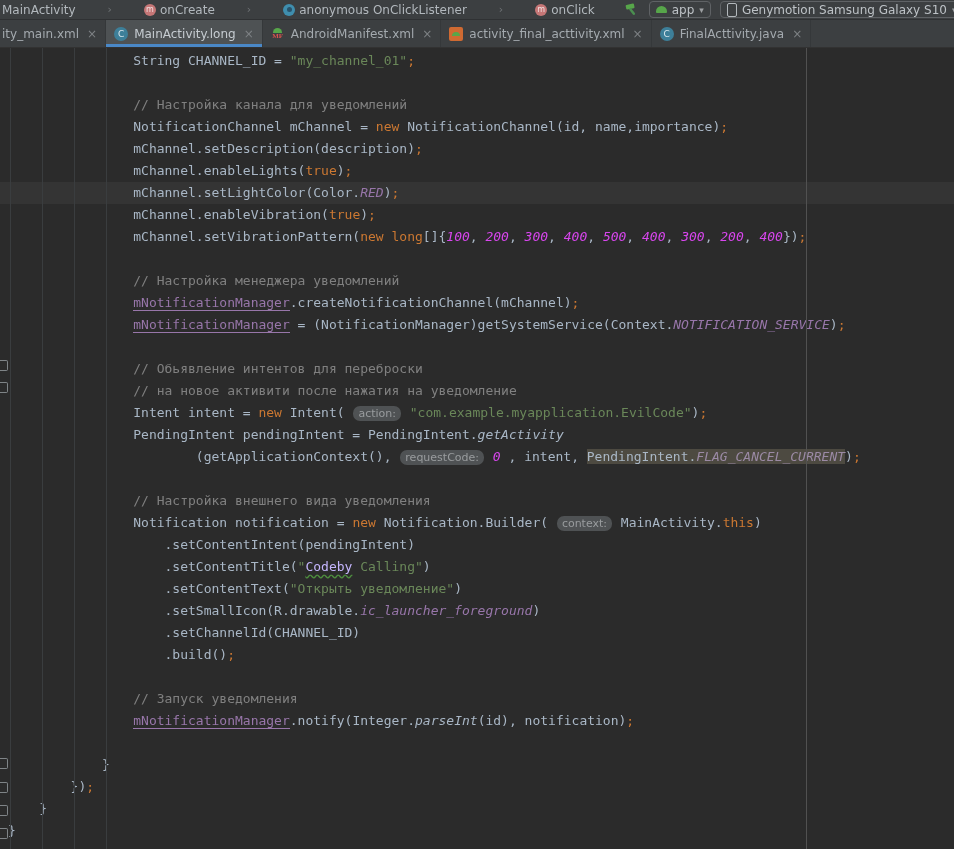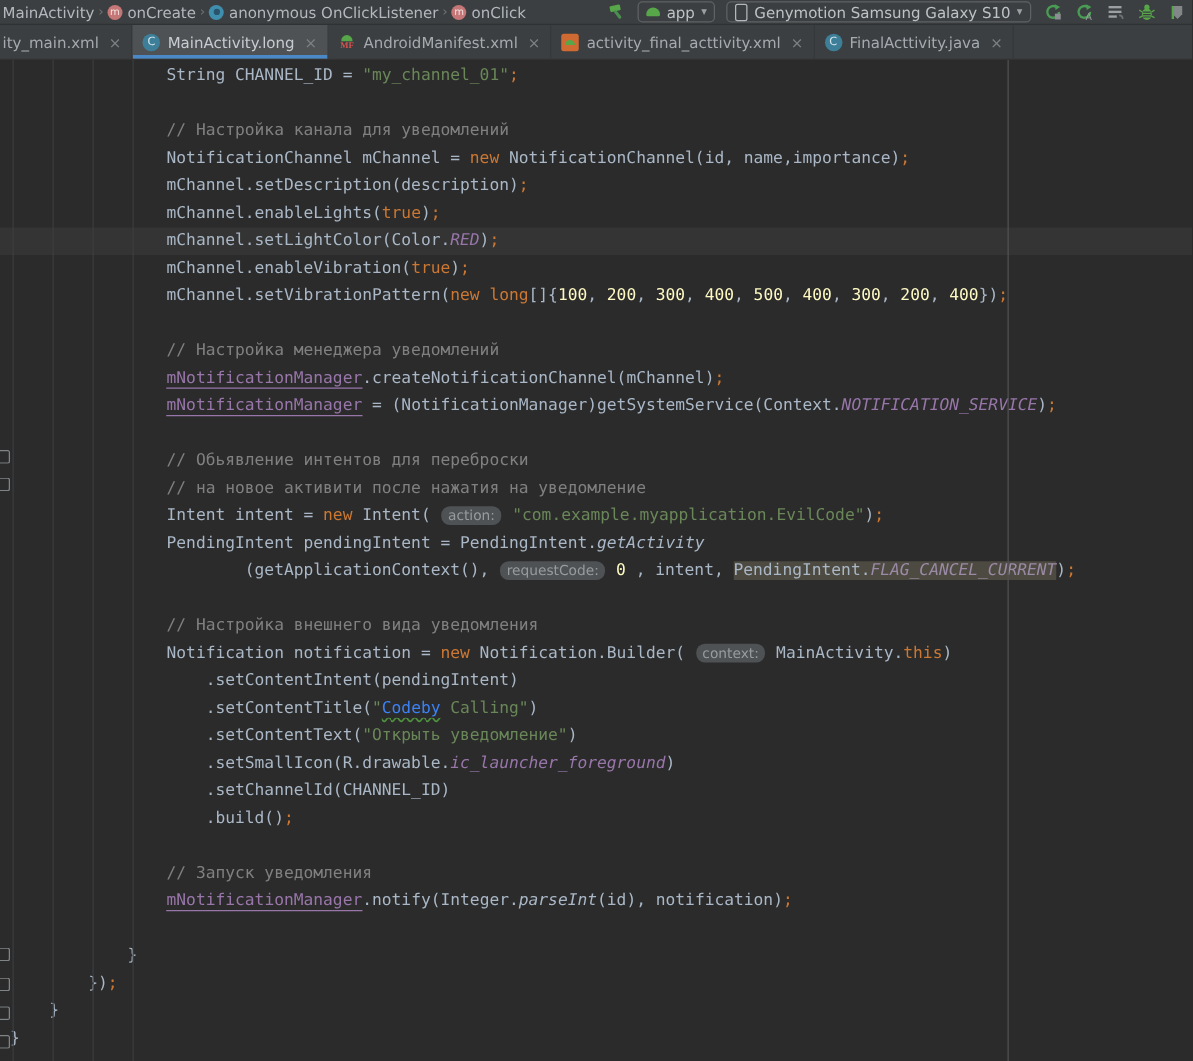--- a/index.html
+++ b/index.html
@@ -1,19 +1,19 @@
 <!DOCTYPE html>
 <html><head>
 <meta charset="utf-8">
 <style>
   html,body{margin:0;padding:0;background:#2b2b2b;width:954px;height:849px;overflow:hidden;
     font-family:"DejaVu Sans","Liberation Sans",sans-serif;}
   
   .navbar{height:19px;background:#3c3f41;display:flex;align-items:center;padding:0 4px 0 2px;
-    border-bottom:1px solid #2f3133;font-size:12px;color:#b2b8bd;white-space:nowrap;}
+    border-bottom:1px solid #2f3133;font-size:12px;color:#b2b8bd;white-space:nowrap;gap:29px;}
   .crumb{display:flex;align-items:center;gap:4px;cursor:default;}
   .crumb-sep{color:#6f7376;margin:0 3px;font-size:11px;}
   .mini-ic{width:12px;height:12px;border-radius:50%;display:inline-flex;align-items:center;justify-content:center;
     font-size:8px;line-height:1;color:#f0e0e0;}
   .ic-method{background:#c57676;}
   .ic-anon{background:#3f8eae;position:relative;}
   .ic-anon i{width:5px;height:5px;border-radius:50%;background:#28536b;display:block;}
   .toolbar{margin-left:auto;display:flex;align-items:center;gap:9px;}
   .chip{display:flex;align-items:center;gap:5px;border:1px solid #5f6265;border-radius:4px;
     height:15px;padding:0 6px;color:#bdc2c6;font-size:12px;}
@@ -37,22 +37,22 @@
   .tab-xmlact .head{width:8px;height:4px;background:#57A64A;border-radius:4px 4px 0 0;}
   
   .editor{position:relative;height:803px;background:#2b2b2b;overflow:hidden;}
   .code-area{position:absolute;inset:0;padding:2px 0 0 8px;font-family:"DejaVu Sans Mono","Liberation Mono",monospace;
     font-size:13px;line-height:22px;color:#a9b7c6;white-space:pre;z-index:1;}
   .code-line{height:22px;}
   .code-line.current{background:#343434;margin-left:-8px;padding-left:8px;}
   .tk-p{color:#a9b7c6;}
   .tk-k{color:#cc7832;}
   .tk-s{color:#6a8759;}
-  .tk-st{color:#3b82f6;text-decoration:underline wavy #4e8f3e;text-underline-offset:3px;}
-  .tk-n{color:#fef9c3;}
+  .tk-st{color:#c4b5fd;text-decoration:underline wavy #4e8f3e;text-underline-offset:3px;}
+  .tk-n{color:#d946ef;font-style:italic;}
   .tk-c{color:#808080;}
   .tk-f{color:#9876aa;border-bottom:1px solid #9876aa;}
   .tk-ct{color:#9876aa;font-style:italic;margin-top:12px;}
   .tk-sm{color:#a9b7c6;font-style:italic;}
   .tk-h{background:#4f5254;color:#999c9e;font-size:11px;border-radius:7px;padding:1px 5px;margin:0 1px;
     font-family:"DejaVu Sans","Liberation Sans",sans-serif;}
   .tk-hp{background:#4d4a41;color:#a9b7c6;}
   .tk-hc{background:#4d4a41;color:#9b8aa5;font-style:italic;}
   .guide{position:absolute;top:0;bottom:0;width:1px;background:#3a3d3f;z-index:2;pointer-events:none;}
   .margin-line{position:absolute;top:0;bottom:0;left:806px;width:1px;background:#515151;z-index:2;pointer-events:none;}

